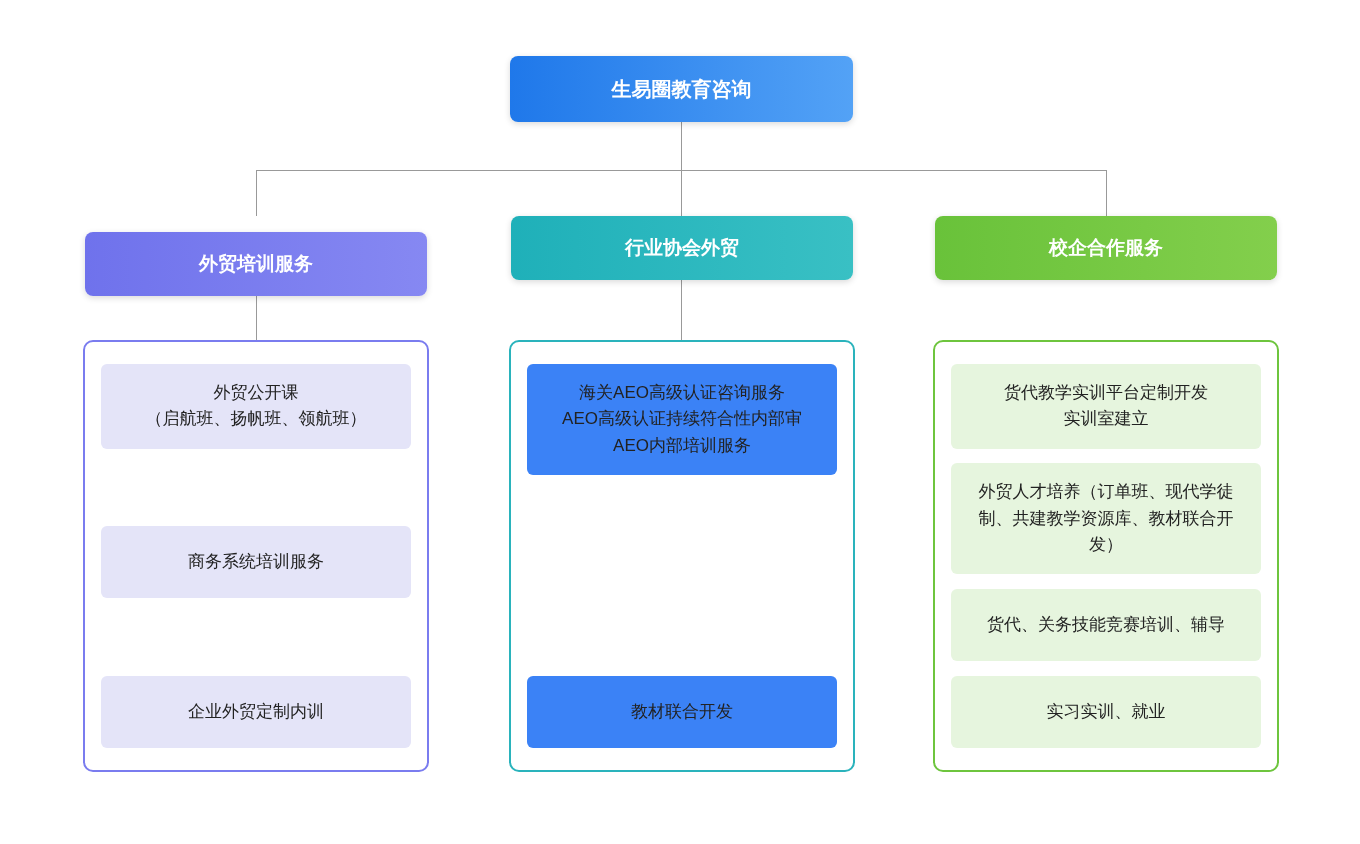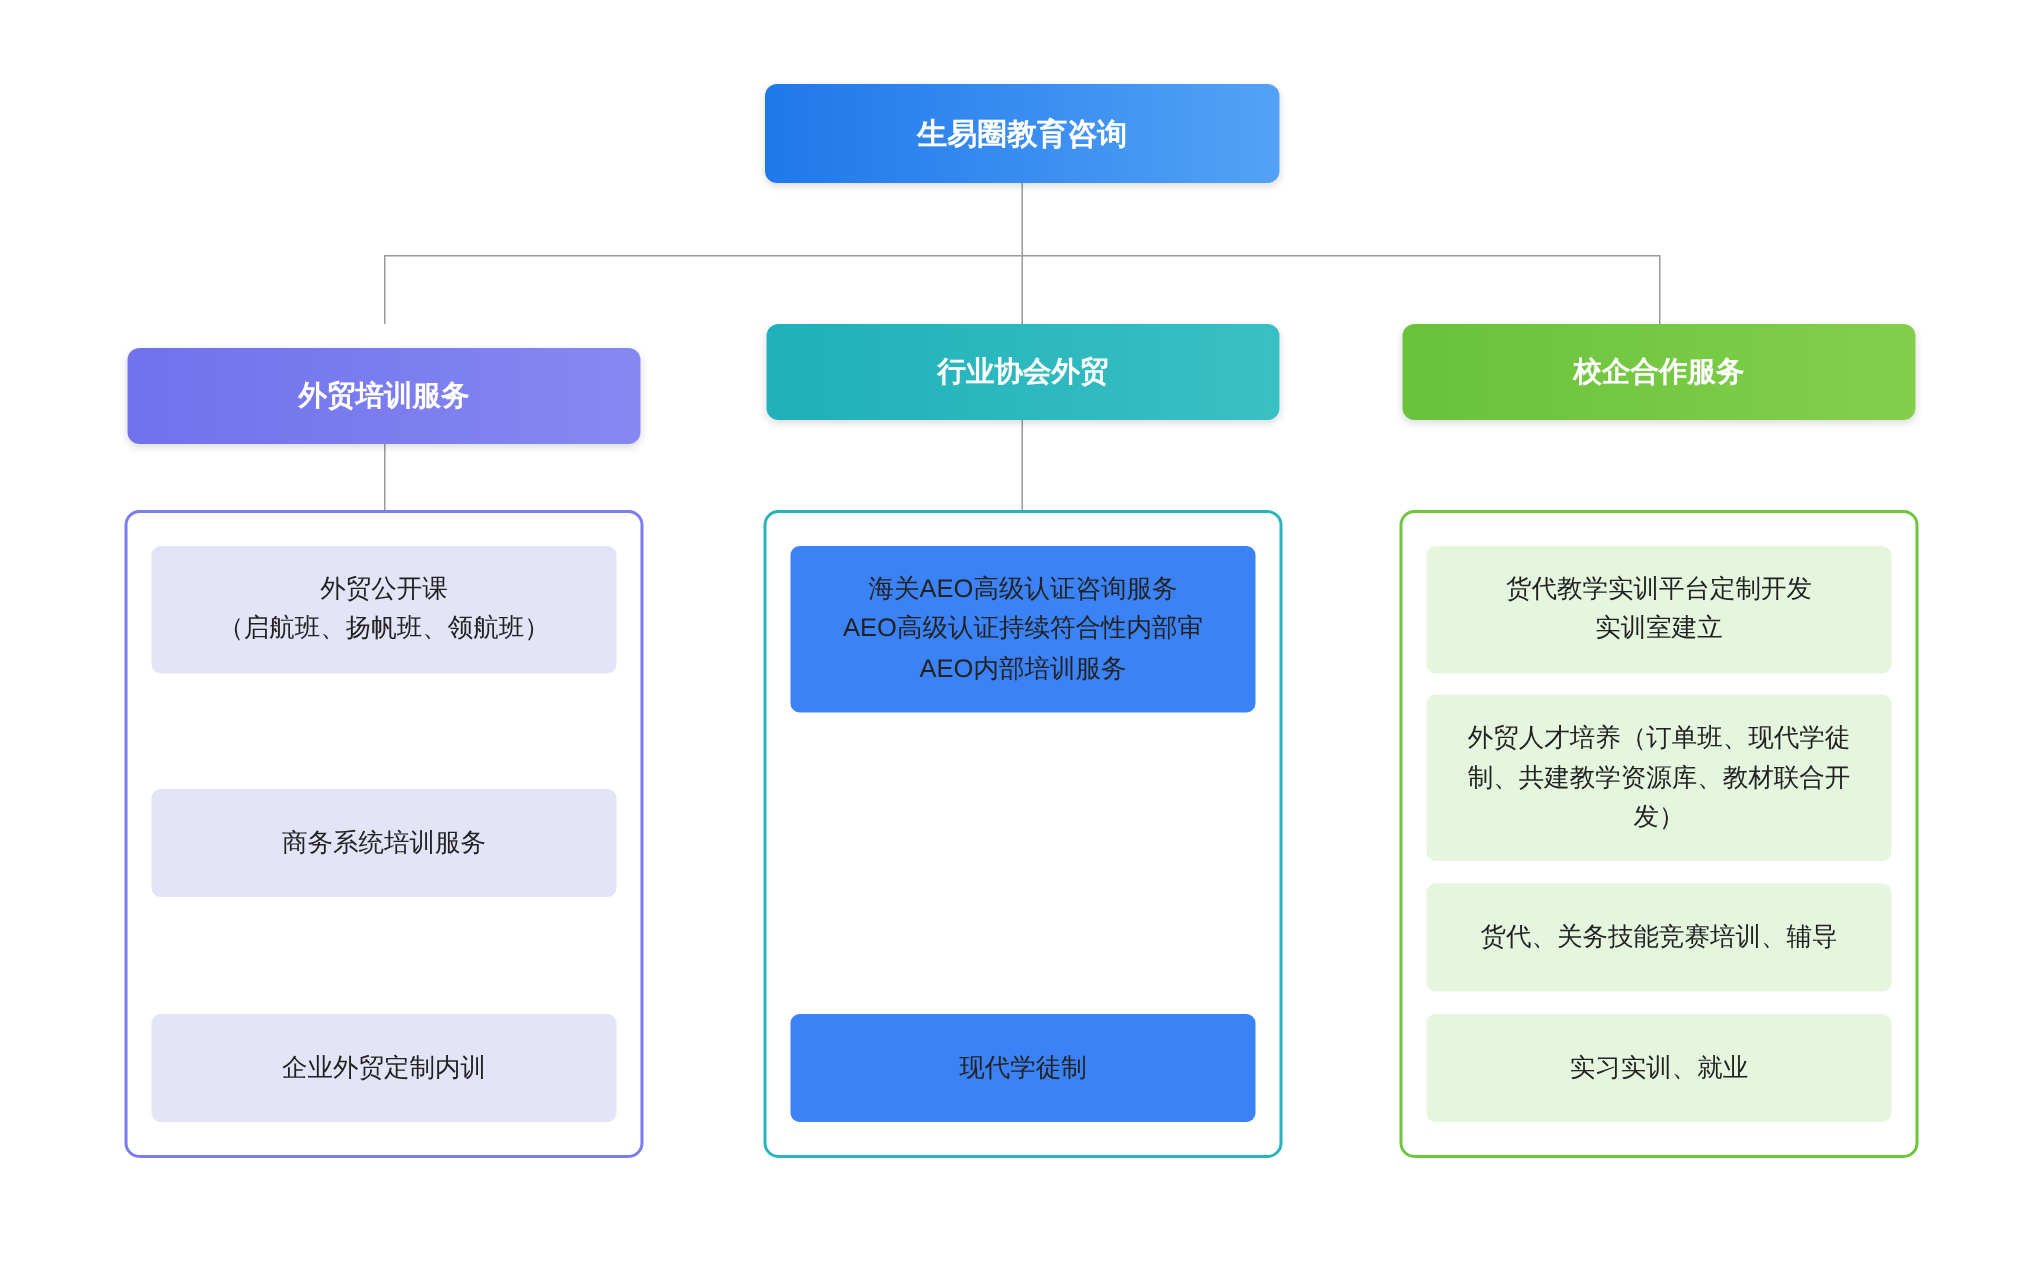--- a/index.html
+++ b/index.html
@@ -77,21 +77,21 @@
   <div class="service-item">外贸公开课
 （启航班、扬帆班、领航班）</div>
   <div class="service-item">商务系统培训服务</div>
   <div class="service-item">企业外贸定制内训</div>
 </div>
 
 <div class="group-container gc-1">
   <div class="service-item">海关AEO高级认证咨询服务
 AEO高级认证持续符合性内部审
 AEO内部培训服务</div>
-  <div class="service-item">现代学徒制</div>
+  <div class="service-item">教材联合开发</div>
 </div>
 
 <div class="group-container gc-2">
   <div class="service-item">货代教学实训平台定制开发
 实训室建立</div>
   <div class="service-item">外贸人才培养（订单班、现代学徒制、共建教学资源库、教材联合开发）</div>
   <div class="service-item">货代、关务技能竞赛培训、辅导</div>
   <div class="service-item">实习实训、就业</div>
 </div>
 

